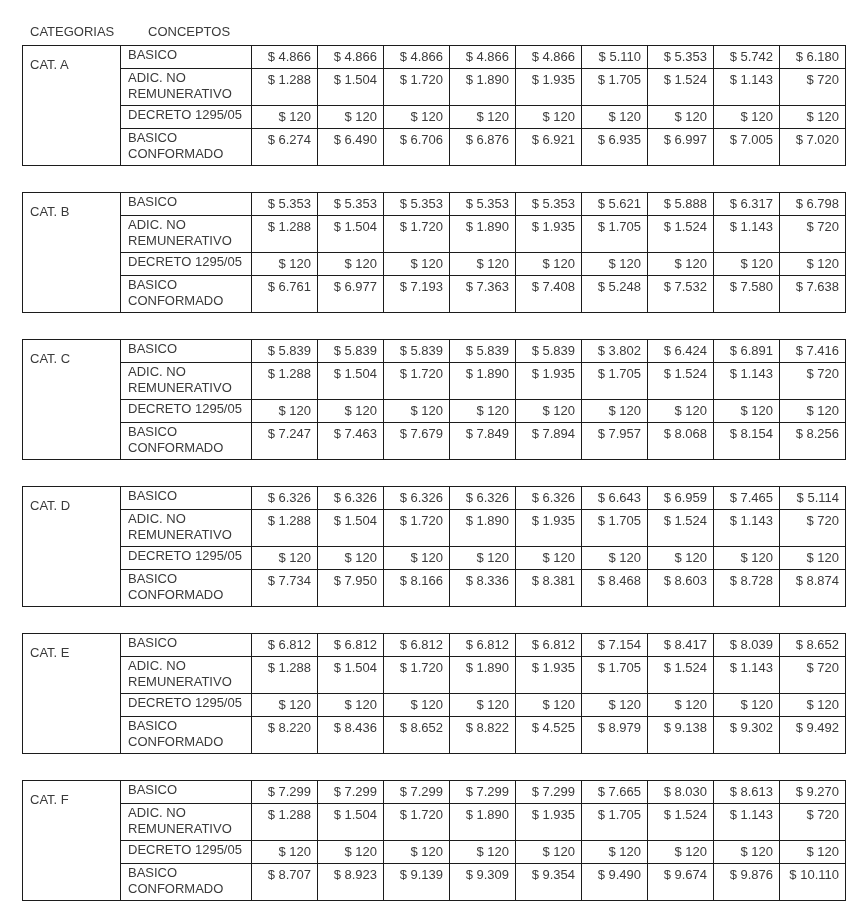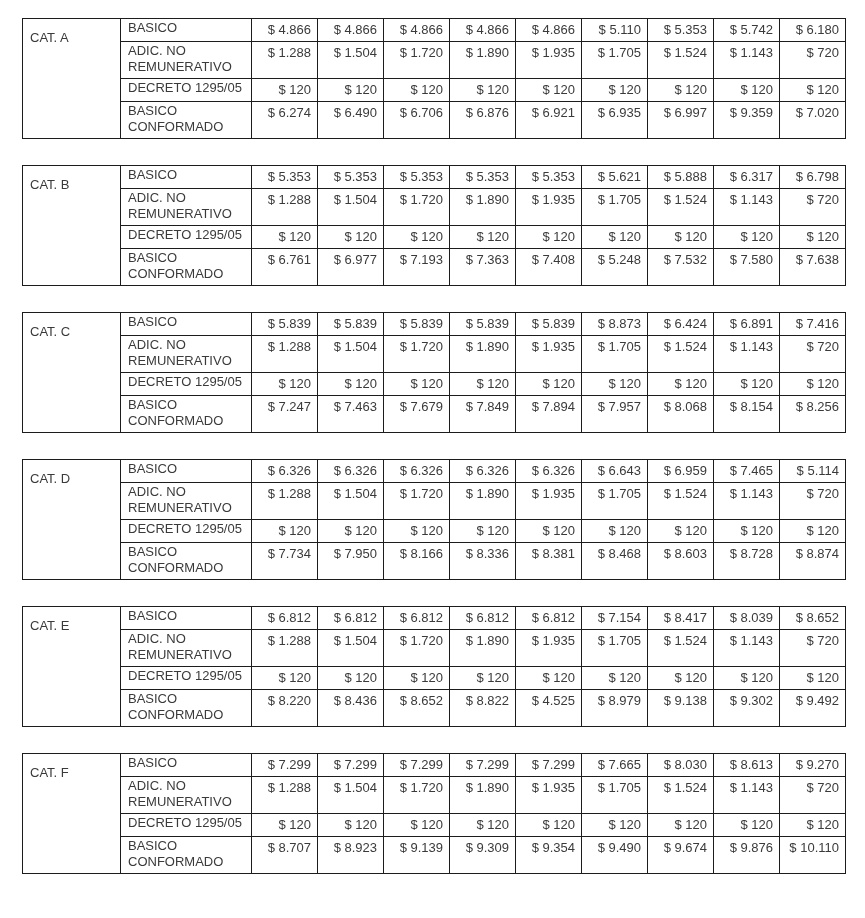--- a/index.html
+++ b/index.html
@@ -69,20 +69,24 @@
   col.c-cat { width: 98px; }
   col.c-con { width: 131px; }
   col.c-val { width: 66px; }
 </style>
 </head>
 <body>
 
 <div class="content">
 
 
+  <div class="cat-header-row">
+    <span class="lbl-categorias">CATEGORIAS</span>
+    <span class="lbl-conceptos">CONCEPTOS</span>
+  </div>
 
   <div class="tables-area">
       <table class="cat-table">
         <colgroup>
           <col class="c-cat">
           <col class="c-con">
           <col class="c-val">
           <col class="c-val">
           <col class="c-val">
           <col class="c-val">
@@ -132,21 +136,21 @@
           </tr>
           <tr class="r-double">
             <td class="concept-cell">BASICO CONFORMADO</td>
             <td class="value-cell">$ 6.274</td>
             <td class="value-cell">$ 6.490</td>
             <td class="value-cell">$ 6.706</td>
             <td class="value-cell">$ 6.876</td>
             <td class="value-cell">$ 6.921</td>
             <td class="value-cell">$ 6.935</td>
             <td class="value-cell">$ 6.997</td>
-            <td class="value-cell">$ 9.359</td>
+            <td class="value-cell">$ 7.005</td>
             <td class="value-cell">$ 7.020</td>
           </tr>
         </tbody>
       </table>
       <table class="cat-table">
         <colgroup>
           <col class="c-cat">
           <col class="c-con">
           <col class="c-val">
           <col class="c-val">
@@ -226,21 +230,21 @@
         </colgroup>
         <tbody>
           <tr class="r-single">
             <td class="cat-cell" rowspan="4">CAT. C</td>
             <td class="concept-cell">BASICO</td>
             <td class="value-cell">$ 5.839</td>
             <td class="value-cell">$ 5.839</td>
             <td class="value-cell">$ 5.839</td>
             <td class="value-cell">$ 5.839</td>
             <td class="value-cell">$ 5.839</td>
-            <td class="value-cell">$ 8.873</td>
+            <td class="value-cell">$ 3.802</td>
             <td class="value-cell">$ 6.424</td>
             <td class="value-cell">$ 6.891</td>
             <td class="value-cell">$ 7.416</td>
           </tr>
           <tr class="r-double">
             <td class="concept-cell">ADIC. NO REMUNERATIVO</td>
             <td class="value-cell">$ 1.288</td>
             <td class="value-cell">$ 1.504</td>
             <td class="value-cell">$ 1.720</td>
             <td class="value-cell">$ 1.890</td>

